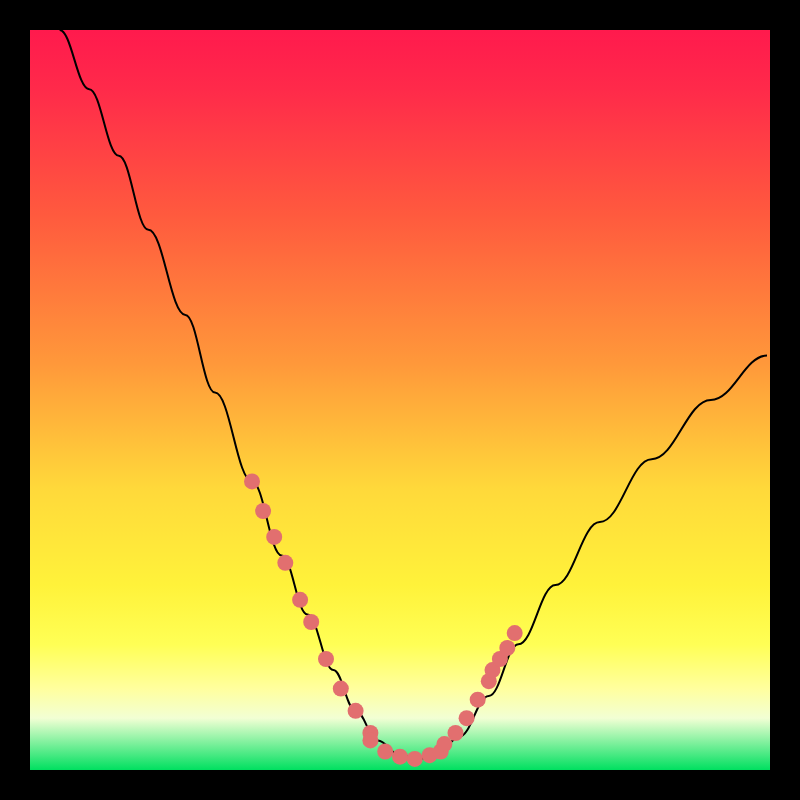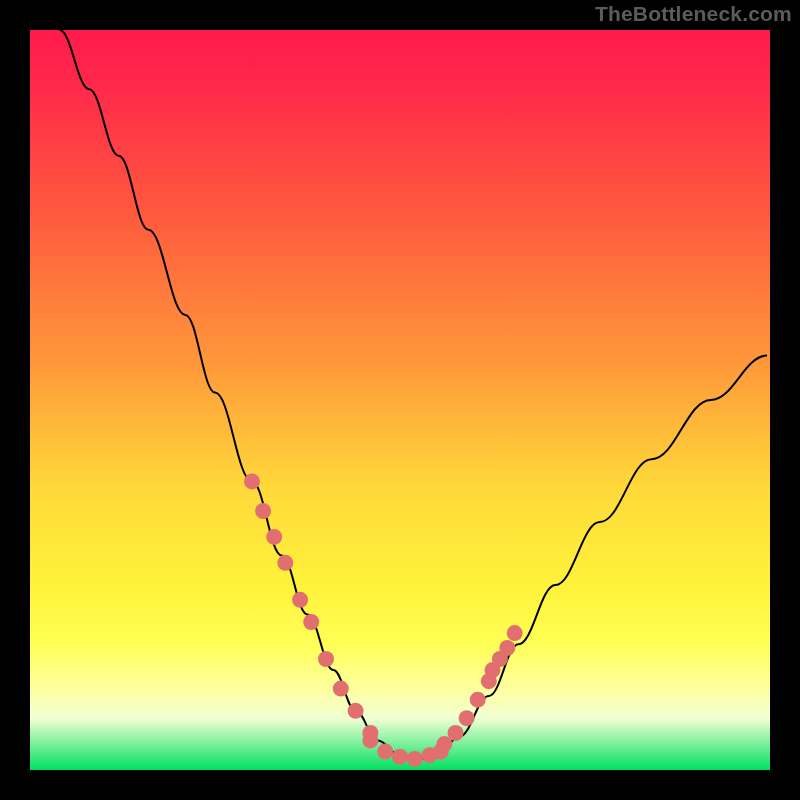--- a/index.html
+++ b/index.html
@@ -103,14 +103,13 @@
           <circle class="dot" cx="436.6" cy="688.2" r="8"></circle>
           <circle class="dot" cx="447.7" cy="669.7" r="8"></circle>
           <circle class="dot" cx="458.8" cy="651.2" r="8"></circle>
           <circle class="dot" cx="462.5" cy="640.1" r="8"></circle>
           <circle class="dot" cx="469.9" cy="629.0" r="8"></circle>
           <circle class="dot" cx="477.3" cy="617.9" r="8"></circle>
           <circle class="dot" cx="484.7" cy="603.1" r="8"></circle>
         </g>
     </svg>
   </div>
-  <div class="watermark">TheBottleneck.com</div>
 </div>
 
 </body></html>

